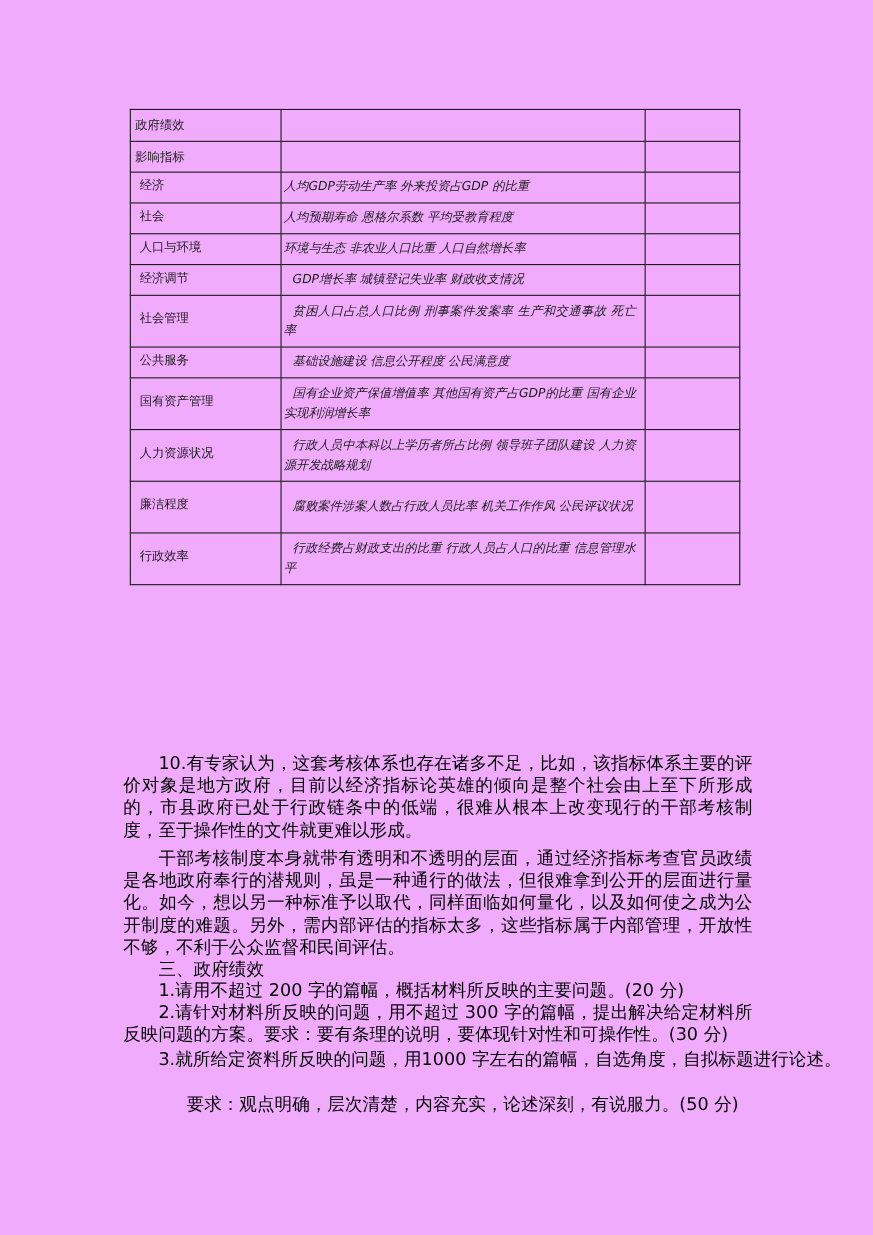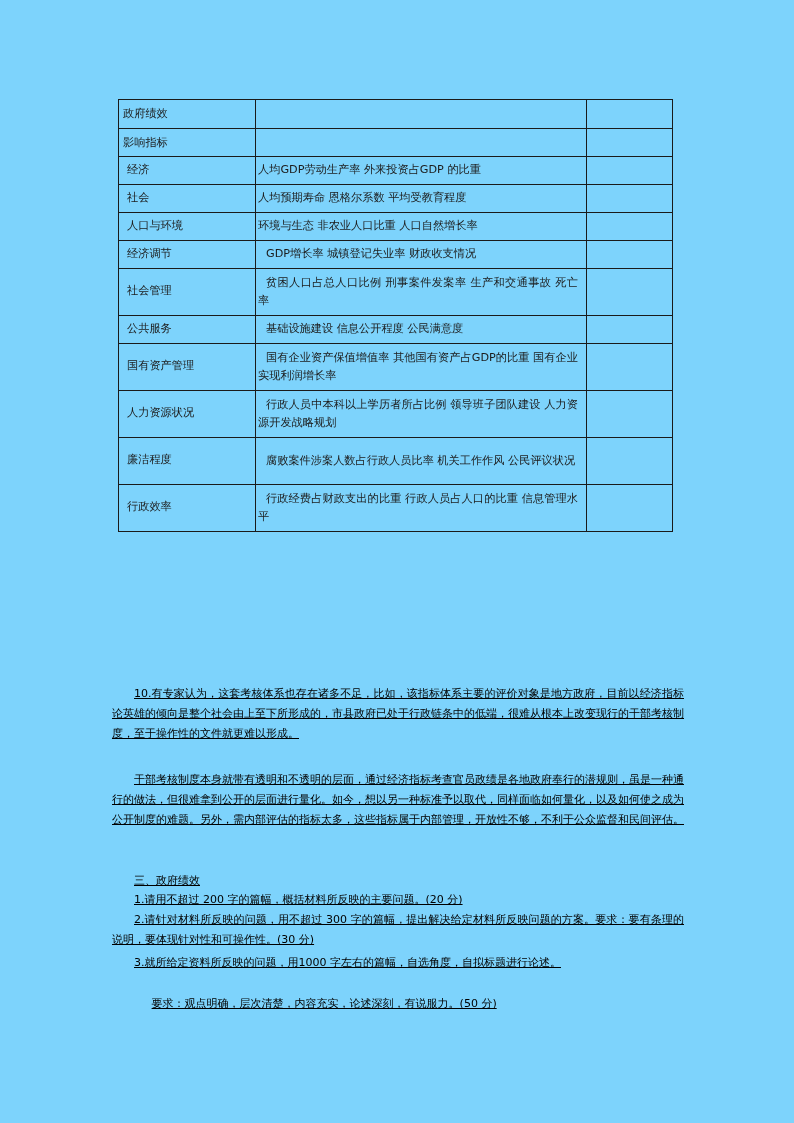--- a/index.html
+++ b/index.html
@@ -15,21 +15,21 @@
     color: #000000;
     overflow: hidden;
   }
 
   .page {
     position: absolute;
     left: 0;
     top: 0;
     width: 794px;
     height: 1123px;
-    background: #7dd3fc;
+    background: #f0abfc;
   }
 
   
   .table-wrap {
     position: absolute;
     left: 118px;
     top: 99px;
     width: 554px;
   }
   table.perf-table {
@@ -50,20 +50,21 @@
   col.c2 { width: 331px; }
   col.c3 { width: 86px; }
 
   .cell-pad {
     padding: 4px 6px 4px 8px;
     box-sizing: border-box;
   }
   .cell-pad2 {
     padding: 4px 8px 4px 10px;
     box-sizing: border-box;
+    font-style: italic;
   }
 
   
   .r-title td { height: 28px; }
   .r-title .cell-pad { padding-left: 4px; }
 
   .r-head td { height: 26px; }
   .r-head .h-center {
     text-align: center;
     letter-spacing: 0.4px;
@@ -89,26 +90,25 @@
     line-height: 1.65;
     padding-left: 2px;
   }
   .c2text.indent1 { text-indent: 8px; }
 
   
   .body-text {
     position: absolute;
     left: 112px;
     width: 572px;
-    font-size: 11px;
+    font-size: 16px;
     line-height: 20.2px;
     text-align: justify;
     text-align-last: left;
     color: #000000;
-    text-decoration: underline;
   }
   .p-indent { text-indent: 2em; }
   .p-indent-wide { text-indent: 3.6em; }
 
   #para-10 { top: 684px; }
   #para-11 { top: 770px; }
   #sec-title { top: 871px; }
   #req-1 { top: 890px; }
   #req-2 { top: 910px; }
   #req-3 { top: 953px; }

